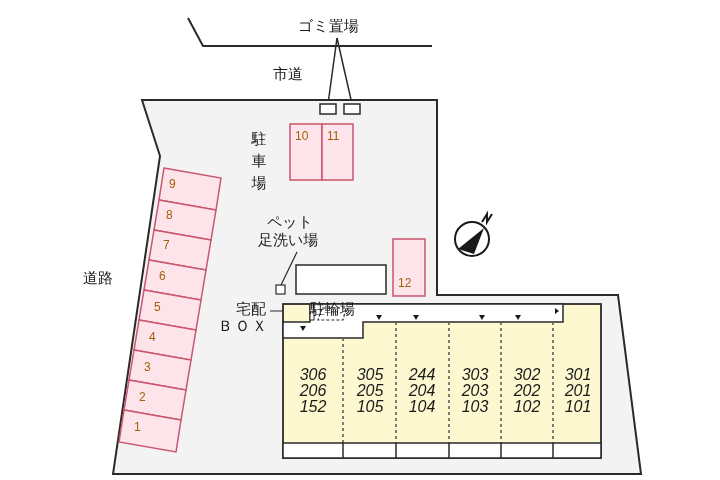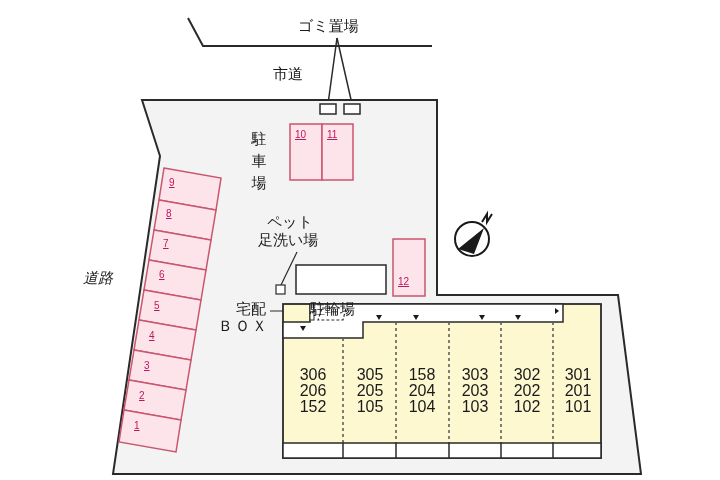--- a/index.html
+++ b/index.html
@@ -1,23 +1,23 @@
 <!DOCTYPE html>
 <html><head>
 <meta charset="utf-8">
 <style>
   html, body { margin:0; padding:0; background:#ffffff; }
   body { width:720px; height:480px; position:relative; overflow:hidden;
          font-family:"DejaVu Sans", sans-serif; color:#1a1a1a; }
   svg { position:absolute; left:0; top:0; }
   .lbl { position:absolute; font-size:15px; line-height:17px; white-space:nowrap; color:#1a1a1a; }
   .vlbl { position:absolute; font-size:15px; line-height:22px; width:18px; text-align:center; }
-  .num { position:absolute; font-family:"Liberation Sans", sans-serif; font-size:10px; color:#be185d;text-decoration:underline; }
+  .num { position:absolute; font-family:"Liberation Sans", sans-serif; font-size:12px; color:#a16207; }
   .unit { position:absolute; font-family:"Liberation Sans", sans-serif; font-size:16px; line-height:16px;
-          text-align:center; width:50px; color:#1a1a1a; }
+          text-align:center; width:50px; color:#1a1a1a;font-style:italic; }
 </style>
 </head>
 <body>
 
 <svg width="720" height="480" viewBox="0 0 720 480">
 
   <polyline points="188,18 203,46 432,46" fill="none" stroke="#2a2a2a" stroke-width="2"></polyline>
 
   <line x1="337" y1="38" x2="328" y2="104" stroke="#2a2a2a" stroke-width="1.5"></line>
   <line x1="337" y1="38" x2="352" y2="104" stroke="#2a2a2a" stroke-width="1.5"></line>
@@ -91,21 +91,21 @@
     <polygon points="458,249 484,228 474,254" fill="#1a1a1a"></polygon>
     <polyline points="482,222 487,214 487,222 492,214" fill="none" stroke="#1a1a1a" stroke-width="2"></polyline>
   </g>
 </svg>
 
 <div class="lbl" style="left:298px;top:18px;text-align:right;">ゴミ置場</div>
 <div class="lbl" style="left:273px;top:66px;">市道</div>
 <div class="vlbl" style="left:250px;top:128px;">
   <span>駐<br>車<br>場</span>
 </div>
-<div class="lbl" style="left:83px;top:270px;font-style:italic;">道路</div>
+<div class="lbl" style="left:83px;top:270px;">道路</div>
 <div class="lbl" style="left:267px;top:214px;">ペット</div>
 <div class="lbl" style="left:258px;top:232px;">足洗い場</div>
 <div class="lbl" style="left:310px;top:271px;margin-top:30px;">駐輪場</div>
 <div class="lbl" style="left:236px;top:301px;">宅配</div>
 <div class="lbl" style="left:218px;top:318px;letter-spacing:2px;">ＢＯＸ</div>
 
 <div class="num" style="left:134px;top:420px;">1</div>
 <div class="num" style="left:139px;top:390px;">2</div>
 <div class="num" style="left:144px;top:360px;">3</div>
 <div class="num" style="left:149px;top:330px;">4</div>
@@ -122,21 +122,21 @@
   <div>306</div>
     <div>206</div>
     <div>152</div>
 </div>
 <div class="unit" style="left:345px;top:367px;">
   <div>305</div>
     <div>205</div>
     <div>105</div>
 </div>
 <div class="unit" style="left:397px;top:367px;">
-  <div>158</div>
+  <div>244</div>
     <div>204</div>
     <div>104</div>
 </div>
 <div class="unit" style="left:450px;top:367px;">
   <div>303</div>
     <div>203</div>
     <div>103</div>
 </div>
 <div class="unit" style="left:502px;top:367px;">
   <div>302</div>

